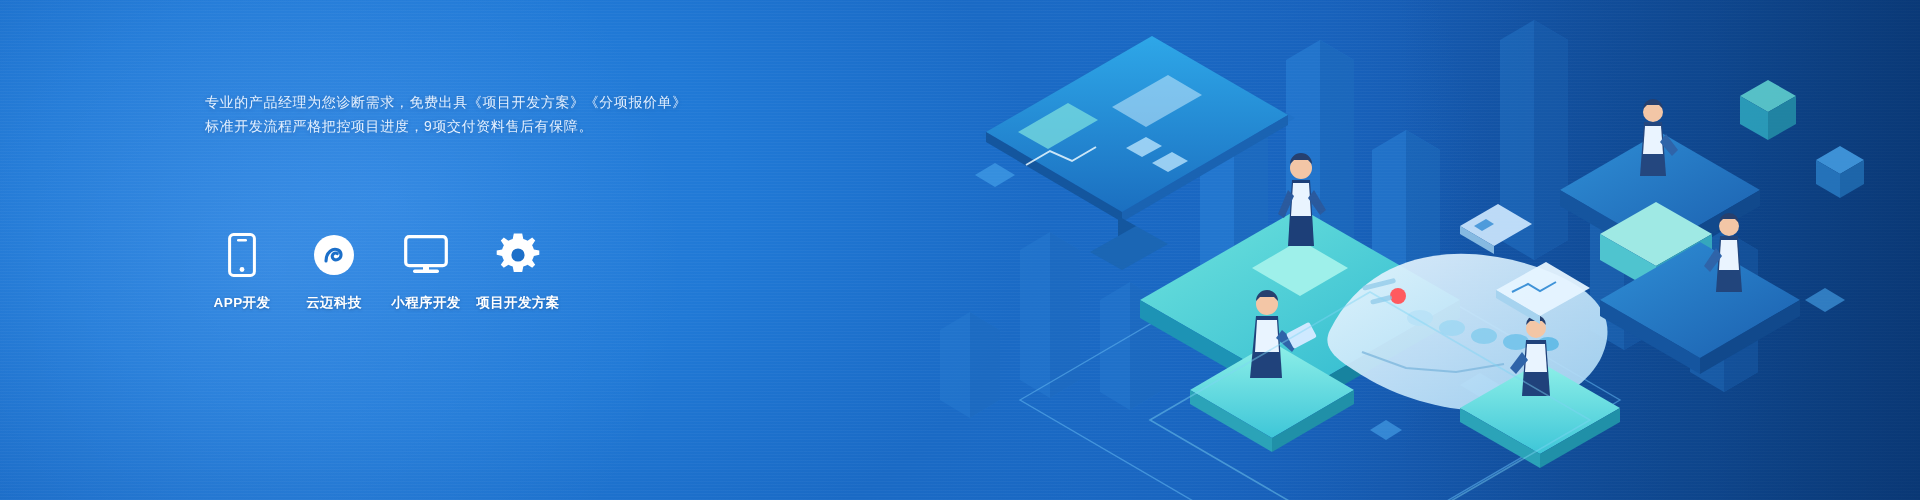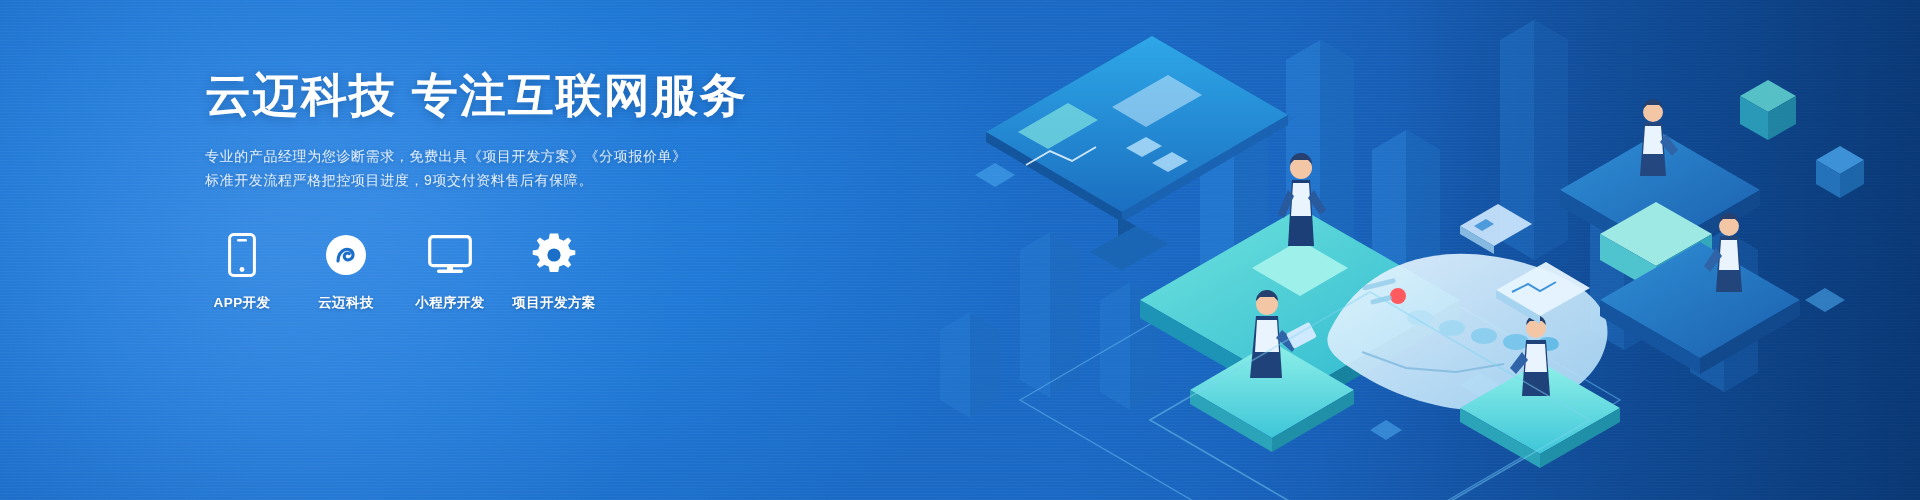--- a/index.html
+++ b/index.html
@@ -49,21 +49,21 @@
     margin-top:22px;
     font-size:14px; color:#e4f0ff; line-height:1.72;
     letter-spacing:0.6px; font-weight:normal;
     text-shadow:0 1px 4px rgba(6,40,90,0.25);
   }
   .subtitle div { white-space:nowrap; }
 
   
   .services {
     position:absolute; left:205px; top:232px;
-    display:flex; align-items:flex-end; gap:30px;
+    display:flex; align-items:flex-end; gap:18px;
   }
   .svc { width:74px; display:flex; flex-direction:column; align-items:center; }
   .svc-ico { height:46px; display:flex; align-items:center; justify-content:center; }
   .svc-ico svg { display:block; }
   .svc-label {
     margin-top:16px; font-size:13.5px; color:#ffffff;
     font-weight:bold; letter-spacing:0.4px; white-space:nowrap;
     text-shadow:0 1px 3px rgba(6,40,90,0.35);
   }
 
@@ -288,21 +288,20 @@
         <path d="M940 174 L964 160 L964 184 L940 198 Z" fill="#2270b5"></path>
       </g>
 
       <g stroke="#7fd4f5" stroke-width="1.6" fill="none" opacity="0.45">
         <path d="M250 420 L470 292 L690 420 L470 548 Z"></path>
       </g>
     </svg>
   </div>
 
   <div class="content">
-    <div class="title">云迈科技 专注互联网服务</div>
     <div class="subtitle">
       <div>专业的产品经理为您诊断需求，免费出具《项目开发方案》《分项报价单》</div>
       <div>标准开发流程严格把控项目进度，9项交付资料售后有保障。</div>
     </div>
   </div>
 
   <div class="services">
 
     <div class="svc">
       <div class="svc-ico">

